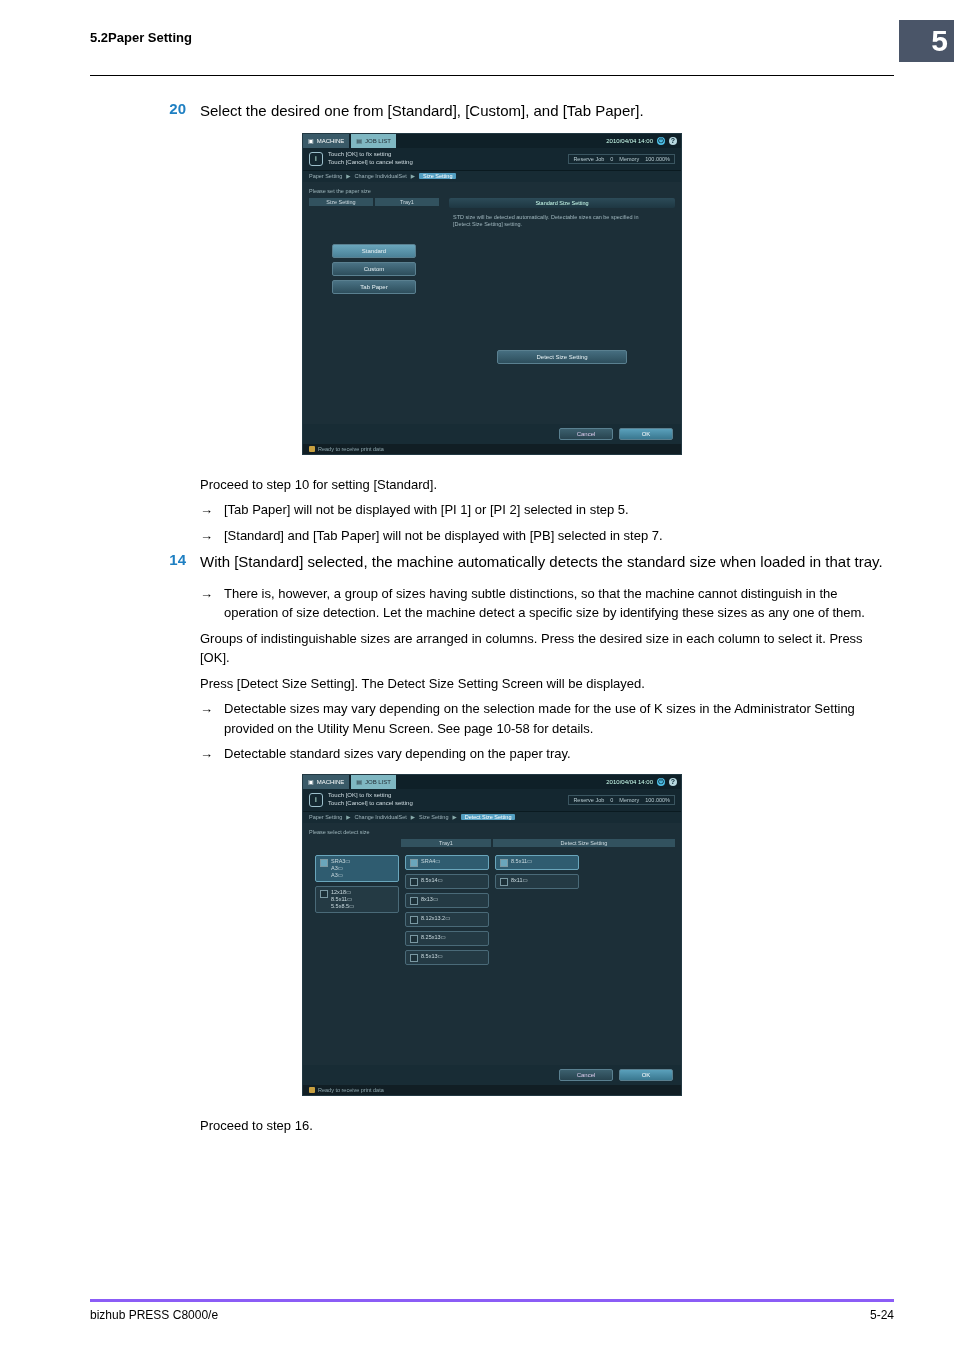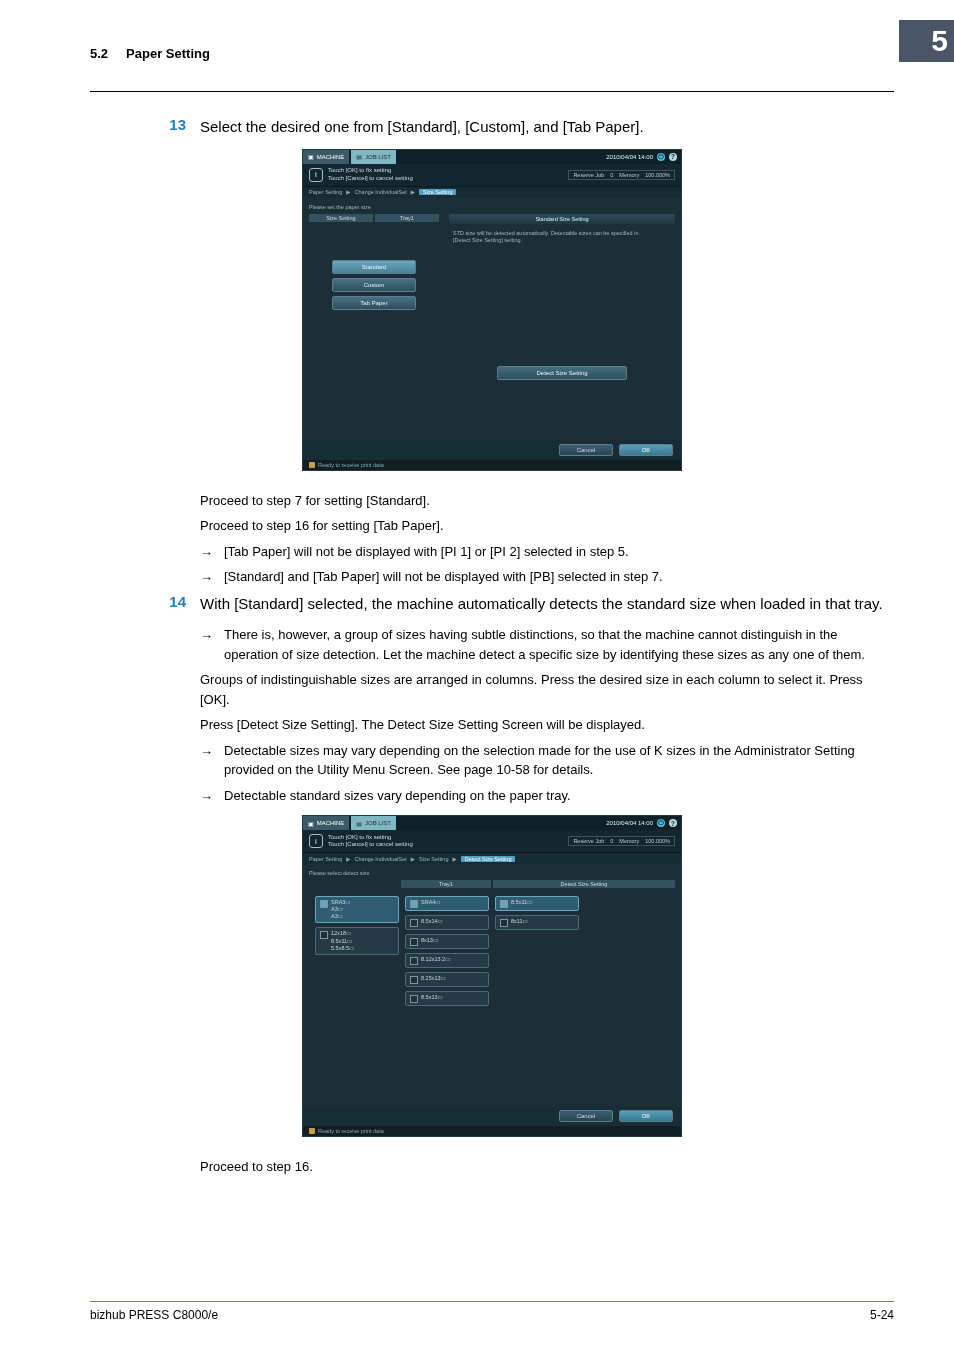--- a/index.html
+++ b/index.html
@@ -18,22 +18,21 @@
     padding: 30px 60px 30px 90px;
   }
   .header {
     display: flex;
     align-items: center;
     margin-bottom: 30px;
   }
   .header-left {
     display: flex;
     align-items: flex-end;
-    gap: 18px;
-    margin-top: 16px;
+    gap: 0;
   }
   .section-num {
     font-weight: bold;
     font-size: 13px;
   }
   .section-title {
     font-weight: bold;
     font-size: 13px;
   }
   .big-chapter {
@@ -311,41 +310,41 @@
   }
   .chk.on { background:#6aa6bc; }
   .page-footer {
     position: absolute;
     bottom: 28px;
     left: 90px;
     right: 60px;
     display:flex;
     justify-content:space-between;
     font-size:12px;
-    border-top:1px solid #8b5cf6;
+    border-top:3px solid #8b5cf6;
     padding-top:6px;
     margin-top:24px;
   }
 </style>
 </head>
 <body>
 
 <div class="page">
 
   <div class="header">
     <div class="header-left">
       <span class="section-num">5.2</span>
       <span class="section-title">Paper Setting</span>
     </div>
     <div class="big-chapter">5</div>
   </div>
   <hr class="hr">
 
   <div class="step-row">
-    <div class="step-num">13</div>
+    <div class="step-num">20</div>
     <div class="step-body">Select the desired one from [Standard], [Custom], and [Tab Paper].</div>
   </div>
 
   <div class="screenshot-wrap">
     <div class="mfp-screen">
       <div class="mfp-top">
         <div class="mfp-tab">
             <span>▣</span>
             <span>MACHINE</span>
           </div>
@@ -404,22 +403,21 @@
         <div class="ftr-btn ftr-cancel">Cancel</div>
         <div class="ftr-btn ftr-ok">OK</div>
       </div>
       <div class="mfp-statusline">
         <span class="lock-dot"></span>
         <span>Ready to receive print data</span>
       </div>
     </div>
   </div>
 
-  <div class="indent-text">Proceed to step 7 for setting [Standard].</div>
-  <div class="indent-text">Proceed to step 16 for setting [Tab Paper].</div>
+  <div class="indent-text">Proceed to step 10 for setting [Standard].</div>
   <div class="bullet-row">
     <span class="bullet-arrow">→</span>
     <span class="bullet-text">[Tab Paper] will not be displayed with [PI 1] or [PI 2] selected in step 5.</span>
   </div>
   <div class="bullet-row">
     <span class="bullet-arrow">→</span>
     <span class="bullet-text">[Standard] and [Tab Paper] will not be displayed with [PB] selected in step 7.</span>
   </div>
 
   <div class="step-row" style="">

